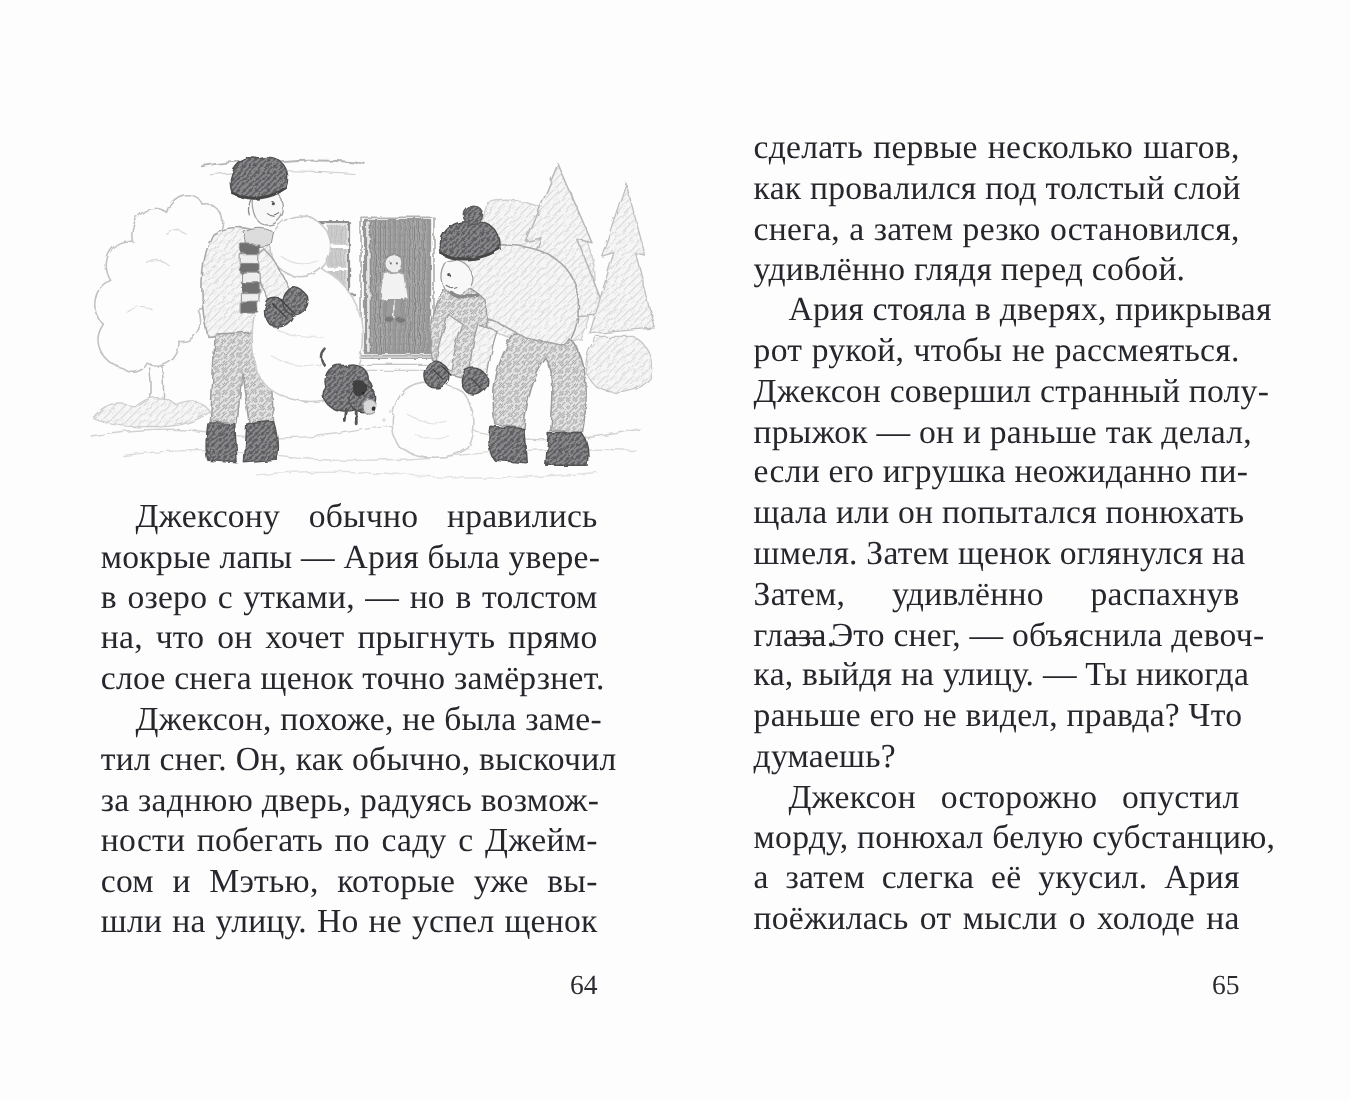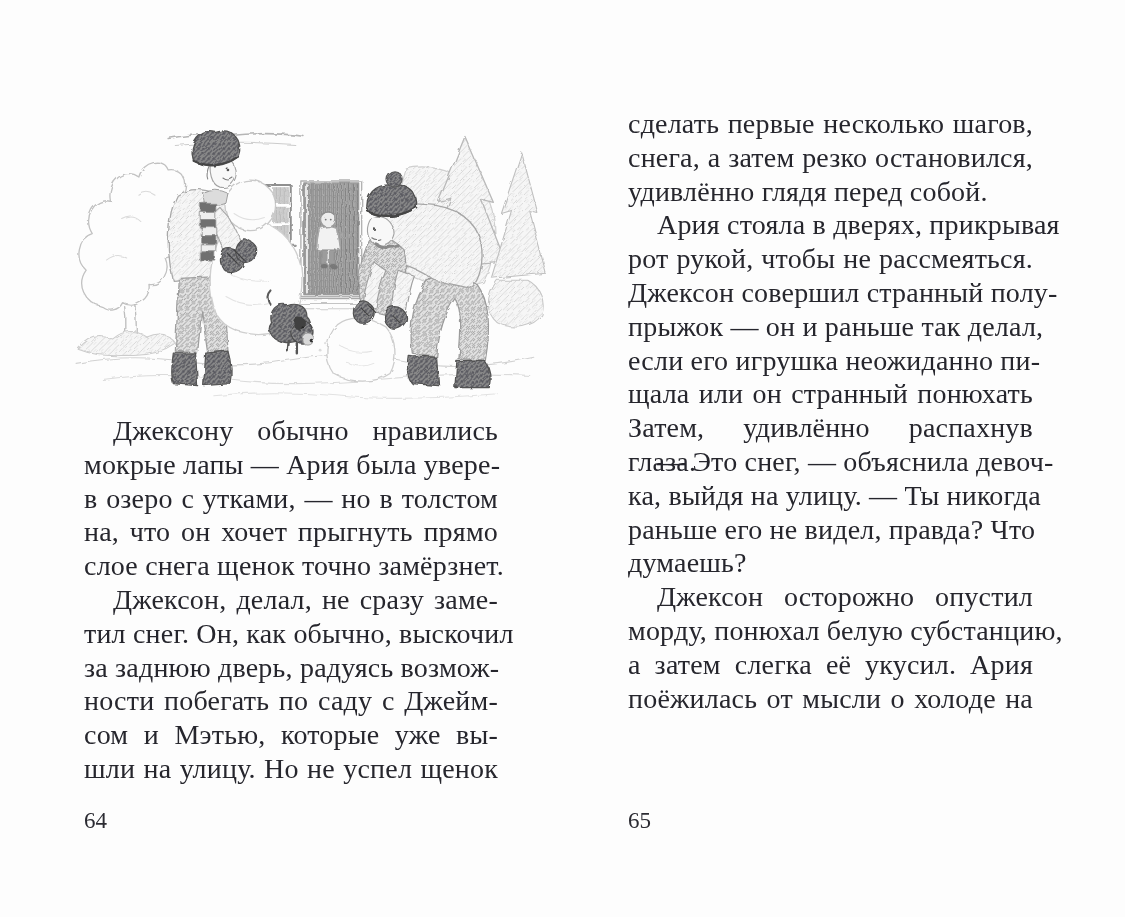--- a/index.html
+++ b/index.html
@@ -21,21 +21,21 @@
     line-height:33.8px;
     text-align:justify;
     text-align-last:justify;
     white-space:nowrap;
   }
   .tline.first{ text-indent:29px; }
   .tline.plast{ text-align-last:left; white-space:normal; }
   .page-number{
     position:absolute;
     font-size:23px;
-    text-align:left;
+    text-align:right;
     color:#2b2b32;
   }
   .illustration-box{
     position:absolute;
     left:72px;top:108px;
     width:476px;height:296px;
   }
   .illustration-box svg{width:100%;height:100%;display:block;}
 </style>
 </head>
@@ -204,38 +204,40 @@
       </g>
     </svg>
   </div>
 
   <div class="page-text" style="left:84px; top:414px; width:414px;">
       <div class="tline first">Джексону обычно нравились</div>
       <div class="tline">мокрые лапы — Ария была увере-</div>
       <div class="tline">в озеро с утками, — но в толстом</div>
       <div class="tline">на, что он хочет прыгнуть прямо</div>
       <div class="tline">слое снега щенок точно замёрзнет.</div>
-      <div class="tline first">Джексон, делал, не сразу заме-</div>
+      <div class="tline first">Джексон, похоже, не была заме-</div>
       <div class="tline">тил снег. Он, как обычно, выскочил</div>
       <div class="tline">за заднюю дверь, радуясь возмож-</div>
       <div class="tline">ности побегать по саду с Джейм-</div>
       <div class="tline">сом и Мэтью, которые уже вы-</div>
       <div class="tline">шли на улицу. Но не успел щенок</div>
     </div>
 
   <div class="page-text" style="left:628px; top:107px; width:405px;">
       <div class="tline">сделать первые несколько шагов,</div>
+      <div class="tline">как провалился под толстый слой</div>
       <div class="tline">снега, а затем резко остановился,</div>
       <div class="tline plast">удивлённо глядя перед собой.</div>
       <div class="tline first">Ария стояла в дверях, прикрывая</div>
       <div class="tline">рот рукой, чтобы не рассмеяться.</div>
       <div class="tline">Джексон совершил странный полу-</div>
       <div class="tline">прыжок — он и раньше так делал,</div>
       <div class="tline">если его игрушка неожиданно пи-</div>
-      <div class="tline">щала или он странный понюхать</div>
+      <div class="tline">щала или он попытался понюхать</div>
+      <div class="tline">шмеля. Затем щенок оглянулся на</div>
       <div class="tline plast">Затем, удивлённо распахнув глаза.</div>
       <div class="tline first">— Это снег, — объяснила девоч-</div>
       <div class="tline">ка, выйдя на улицу. — Ты никогда</div>
       <div class="tline">раньше его не видел, правда? Что</div>
       <div class="tline plast">думаешь?</div>
       <div class="tline first">Джексон осторожно опустил</div>
       <div class="tline">морду, понюхал белую субстанцию,</div>
       <div class="tline">а затем слегка её укусил. Ария</div>
       <div class="tline">поёжилась от мысли о холоде на</div>
     </div>

